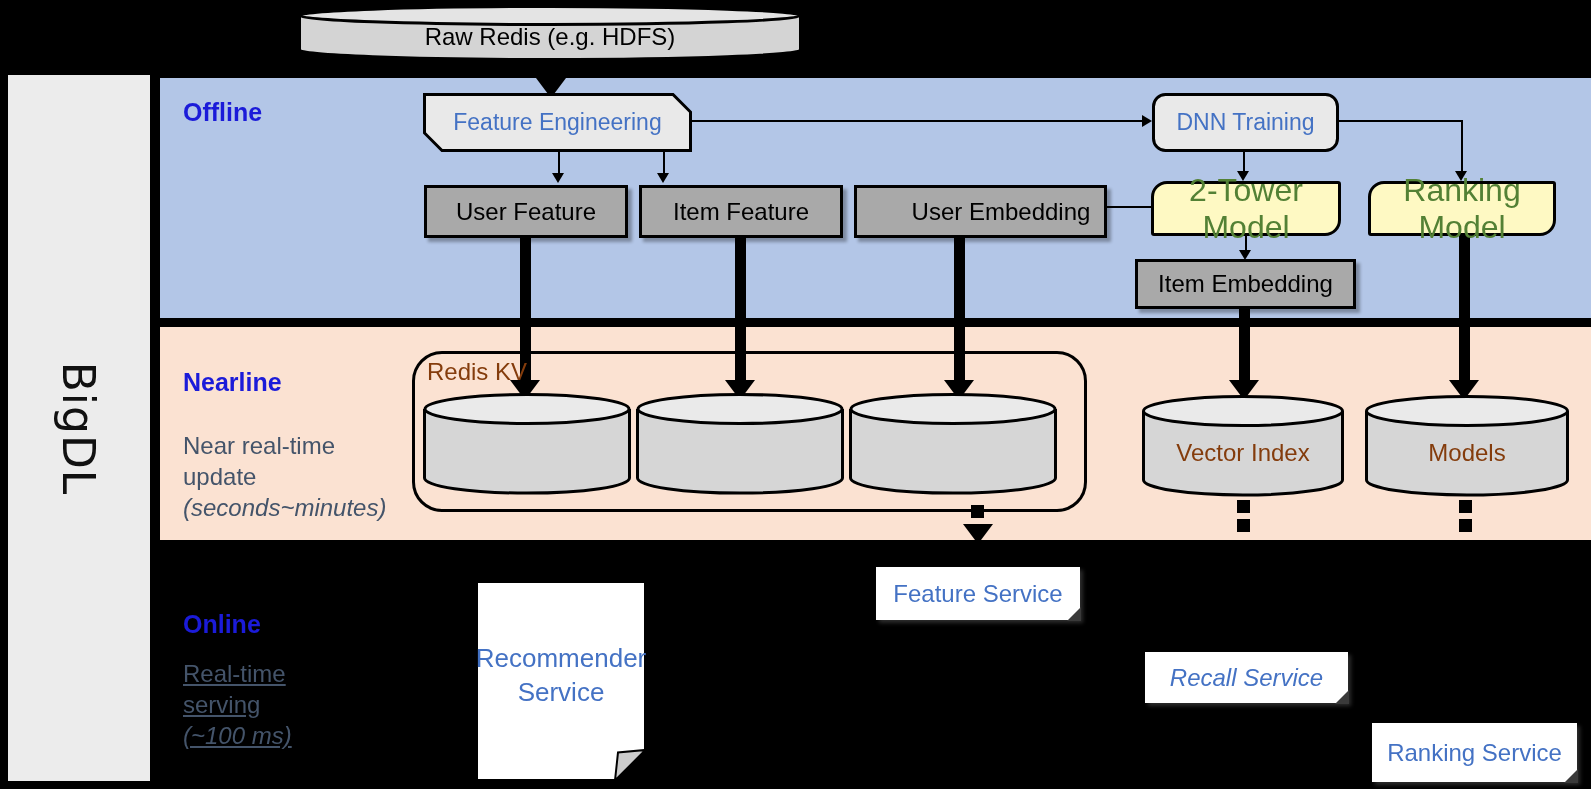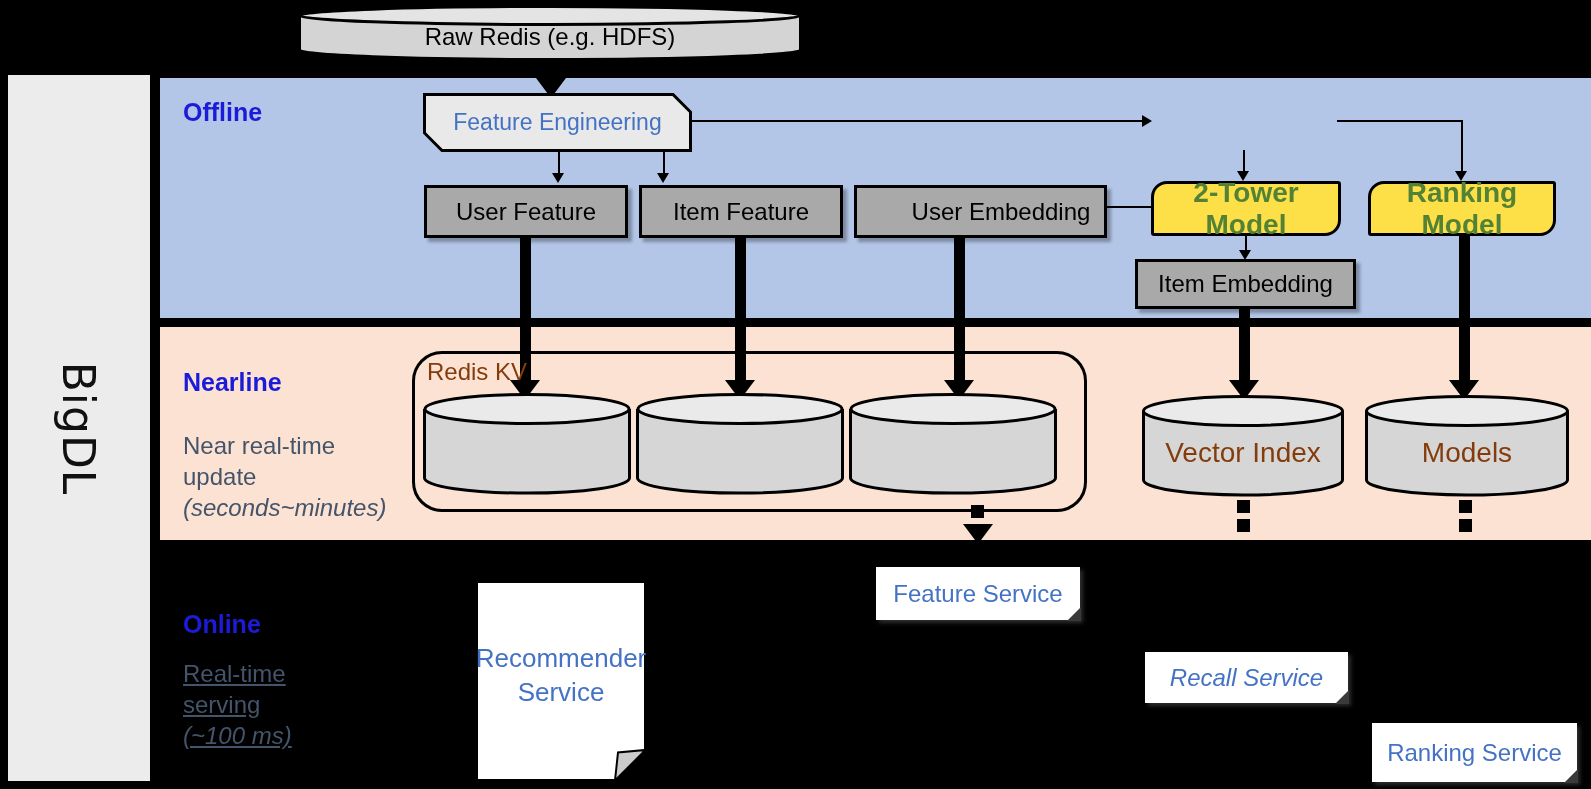--- a/index.html
+++ b/index.html
@@ -15,27 +15,27 @@
   .bigdl{transform:rotate(90deg);font-family:"DejaVu Sans",sans-serif;font-size:44px;
          color:#111;letter-spacing:1px;white-space:nowrap;}
   
   .sec-label{font-size:25px;font-weight:600;color:#1b1bd9;}
   .sec-desc{font-size:24px;line-height:31px;color:#44546a;white-space:pre-line;}
   .sec-desc .it{font-style:italic;}
   
   .center{display:flex;align-items:center;justify-content:center;text-align:center;}
   .graybox{background:#a9a9a9;border:3px solid #000;box-shadow:4px 4px 3px rgba(0,0,0,.3);
            font-size:24px;color:#000;}
-  .roundbox{background:#fde047;border:3px solid #000;border-radius:16px 3px 16px 3px;
-            font-size:28px;color:#538135;font-weight:bold;}
+  .roundbox{background:#fef9c3;border:3px solid #000;border-radius:16px 3px 16px 3px;
+            font-size:32px;color:#538135;}
   .svc{background:#fff;font-size:24px;color:#4472c4;box-shadow:3px 3px 4px rgba(90,90,90,.5);}
   .mini-fold{width:0;height:0;border-left:14px solid transparent;border-bottom:14px solid #3a3a3a;
              position:absolute;right:-1px;bottom:-1px;}
   .shape-label{font-size:23px;color:#4472c4;}
-  .store-label{font-size:28px;color:#843c0c;}
+  .store-label{font-size:24px;color:#843c0c;}
   
   .ln{position:absolute;background:#000;}
   .tri{position:absolute;width:0;height:0;}
   .t-down-s{border-left:6px solid transparent;border-right:6px solid transparent;border-top:10px solid #000;}
   .t-right-s{border-top:6px solid transparent;border-bottom:6px solid transparent;border-left:10px solid #000;}
   .t-left-s{border-top:6px solid transparent;border-bottom:6px solid transparent;border-right:10px solid #000;}
   .t-down-L{border-left:15px solid transparent;border-right:15px solid transparent;border-top:20px solid #000;}
   .redis-box{border:3px solid #000;border-radius:30px;}
 </style>
 </head>
@@ -110,20 +110,26 @@
   <div class="ln" style="left:1459px;top:236px;width:11px;height:144px;"></div>
   <div class="tri t-down-L" style="left:1449px;top:380px;"></div>
 
   <div class="abs" style="left:423px;top:93px;width:269px;height:59px;">
     <svg width="269" height="59">
       <path d="M1.5,1.5 L250,1.5 L267.5,19 L267.5,57.5 L19,57.5 L1.5,40 Z" fill="#e9e9e9" stroke="#000" stroke-width="3"></path>
     </svg>
     <div class="abs center shape-label" style="left:0;top:0;width:269px;height:59px;">Feature Engineering</div>
   </div>
 
+  <div class="abs" style="left:1152px;top:93px;width:187px;height:59px;">
+    <svg width="187" height="59">
+      <path d="M13.5,1.5 L173.5,1.5 A12,12 0 0 1 185.5,13.5 L185.5,45.5 A12,12 0 0 1 173.5,57.5 L13.5,57.5 A12,12 0 0 1 1.5,45.5 L1.5,13.5 A12,12 0 0 1 13.5,1.5 Z" fill="#e9e9e9" stroke="#000" stroke-width="3"></path>
+    </svg>
+    <div class="abs center shape-label" style="left:0;top:0;width:187px;height:59px;">DNN Training</div>
+  </div>
 
   <div class="abs center graybox" style="left:424px;top:185px;width:198px;height:47px;">User Feature</div>
   <div class="abs center graybox" style="left:639px;top:185px;width:198px;height:47px;">Item Feature</div>
   <div class="abs center graybox" style="left:854px;top:185px;width:206px;height:47px;padding-left:41px;">User Embedding</div>
   <div class="abs center graybox" style="left:1135px;top:259px;width:215px;height:44px;">Item Embedding</div>
 
   <div class="abs center roundbox" style="left:1151px;top:181px;width:184px;height:49px;">2-Tower Model</div>
   <div class="abs center roundbox" style="left:1368px;top:181px;width:182px;height:49px;">Ranking Model</div>
 
   <div class="abs redis-box" style="left:412px;top:351px;width:669px;height:155px;"></div>

